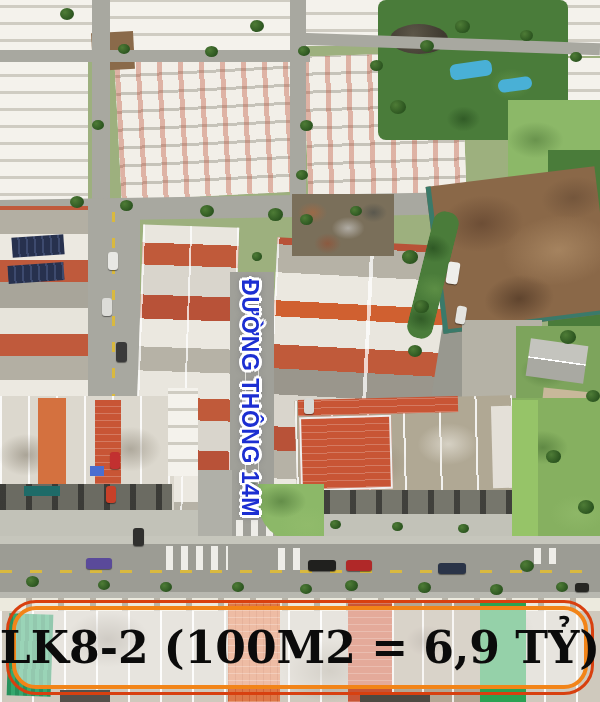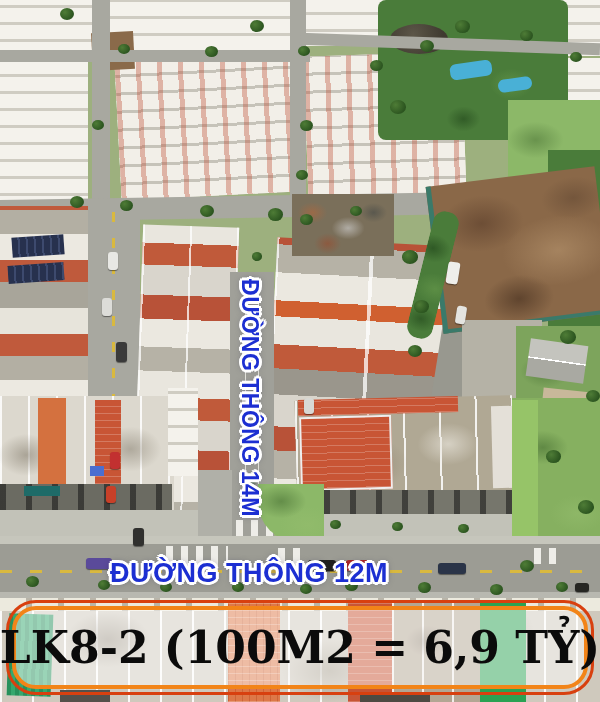--- a/index.html
+++ b/index.html
@@ -247,21 +247,20 @@
       <div class="car" style="left: 86px; top: 558px; width: 26px; height: 11px; background: rgb(90, 74, 154); transform: rotate(0deg);"></div>
       <div class="car" style="left: 308px; top: 560px; width: 28px; height: 11px; background: rgb(32, 32, 30); transform: rotate(0deg);"></div>
       <div class="car" style="left: 346px; top: 560px; width: 26px; height: 11px; background: rgb(176, 40, 40); transform: rotate(0deg);"></div>
       <div class="car" style="left: 438px; top: 563px; width: 28px; height: 11px; background: rgb(42, 52, 72); transform: rotate(0deg);"></div>
       <div class="car" style="left: 575px; top: 583px; width: 14px; height: 9px; background: rgb(38, 38, 34); transform: rotate(0deg);"></div>
       <div class="car" style="left: 133px; top: 528px; width: 11px; height: 18px; background: rgb(48, 48, 46); transform: rotate(0deg);"></div>
       <div class="car" style="left: 304px; top: 398px; width: 10px; height: 16px; background: rgb(216, 216, 212); transform: rotate(0deg);"></div>
     </div>
 
   <div class="road-label vlabel">ĐƯỜNG THÔNG 14M</div>
-  <div class="road-label hlabel">ĐƯỜNG THÔNG 12M</div>
 
   <div class="banner">
     <div class="banner-inner">
       <span class="banner-text">LK8-2 (100M2 = 6,9 TỶ)</span>
     </div>
   </div>
 
 </div>
 
 </body></html>

